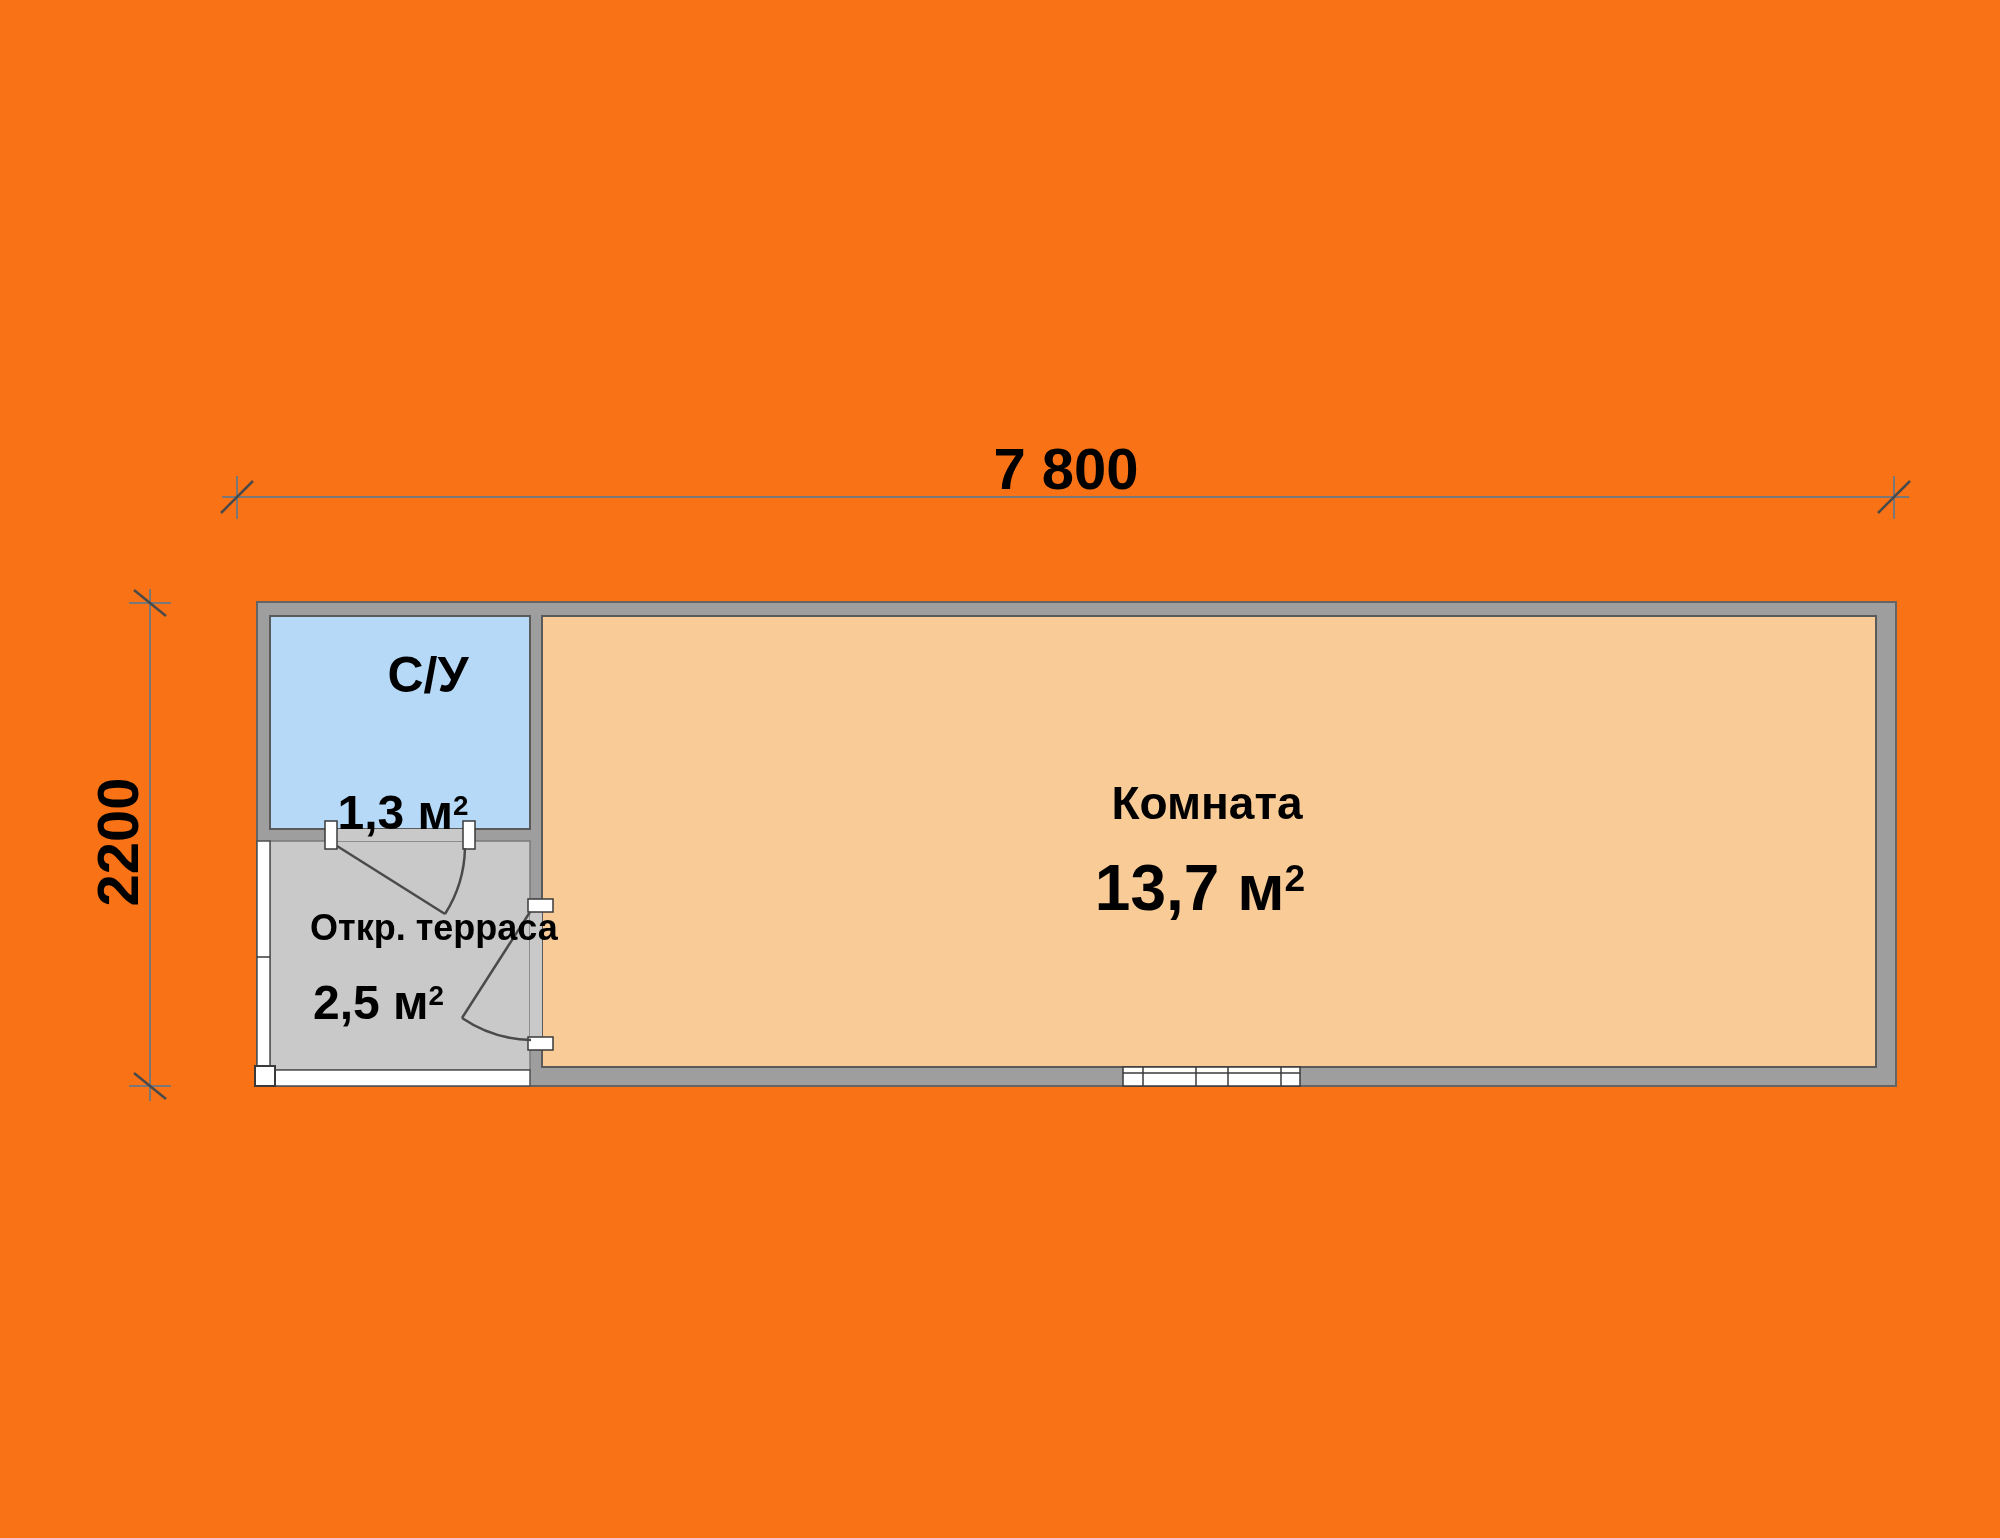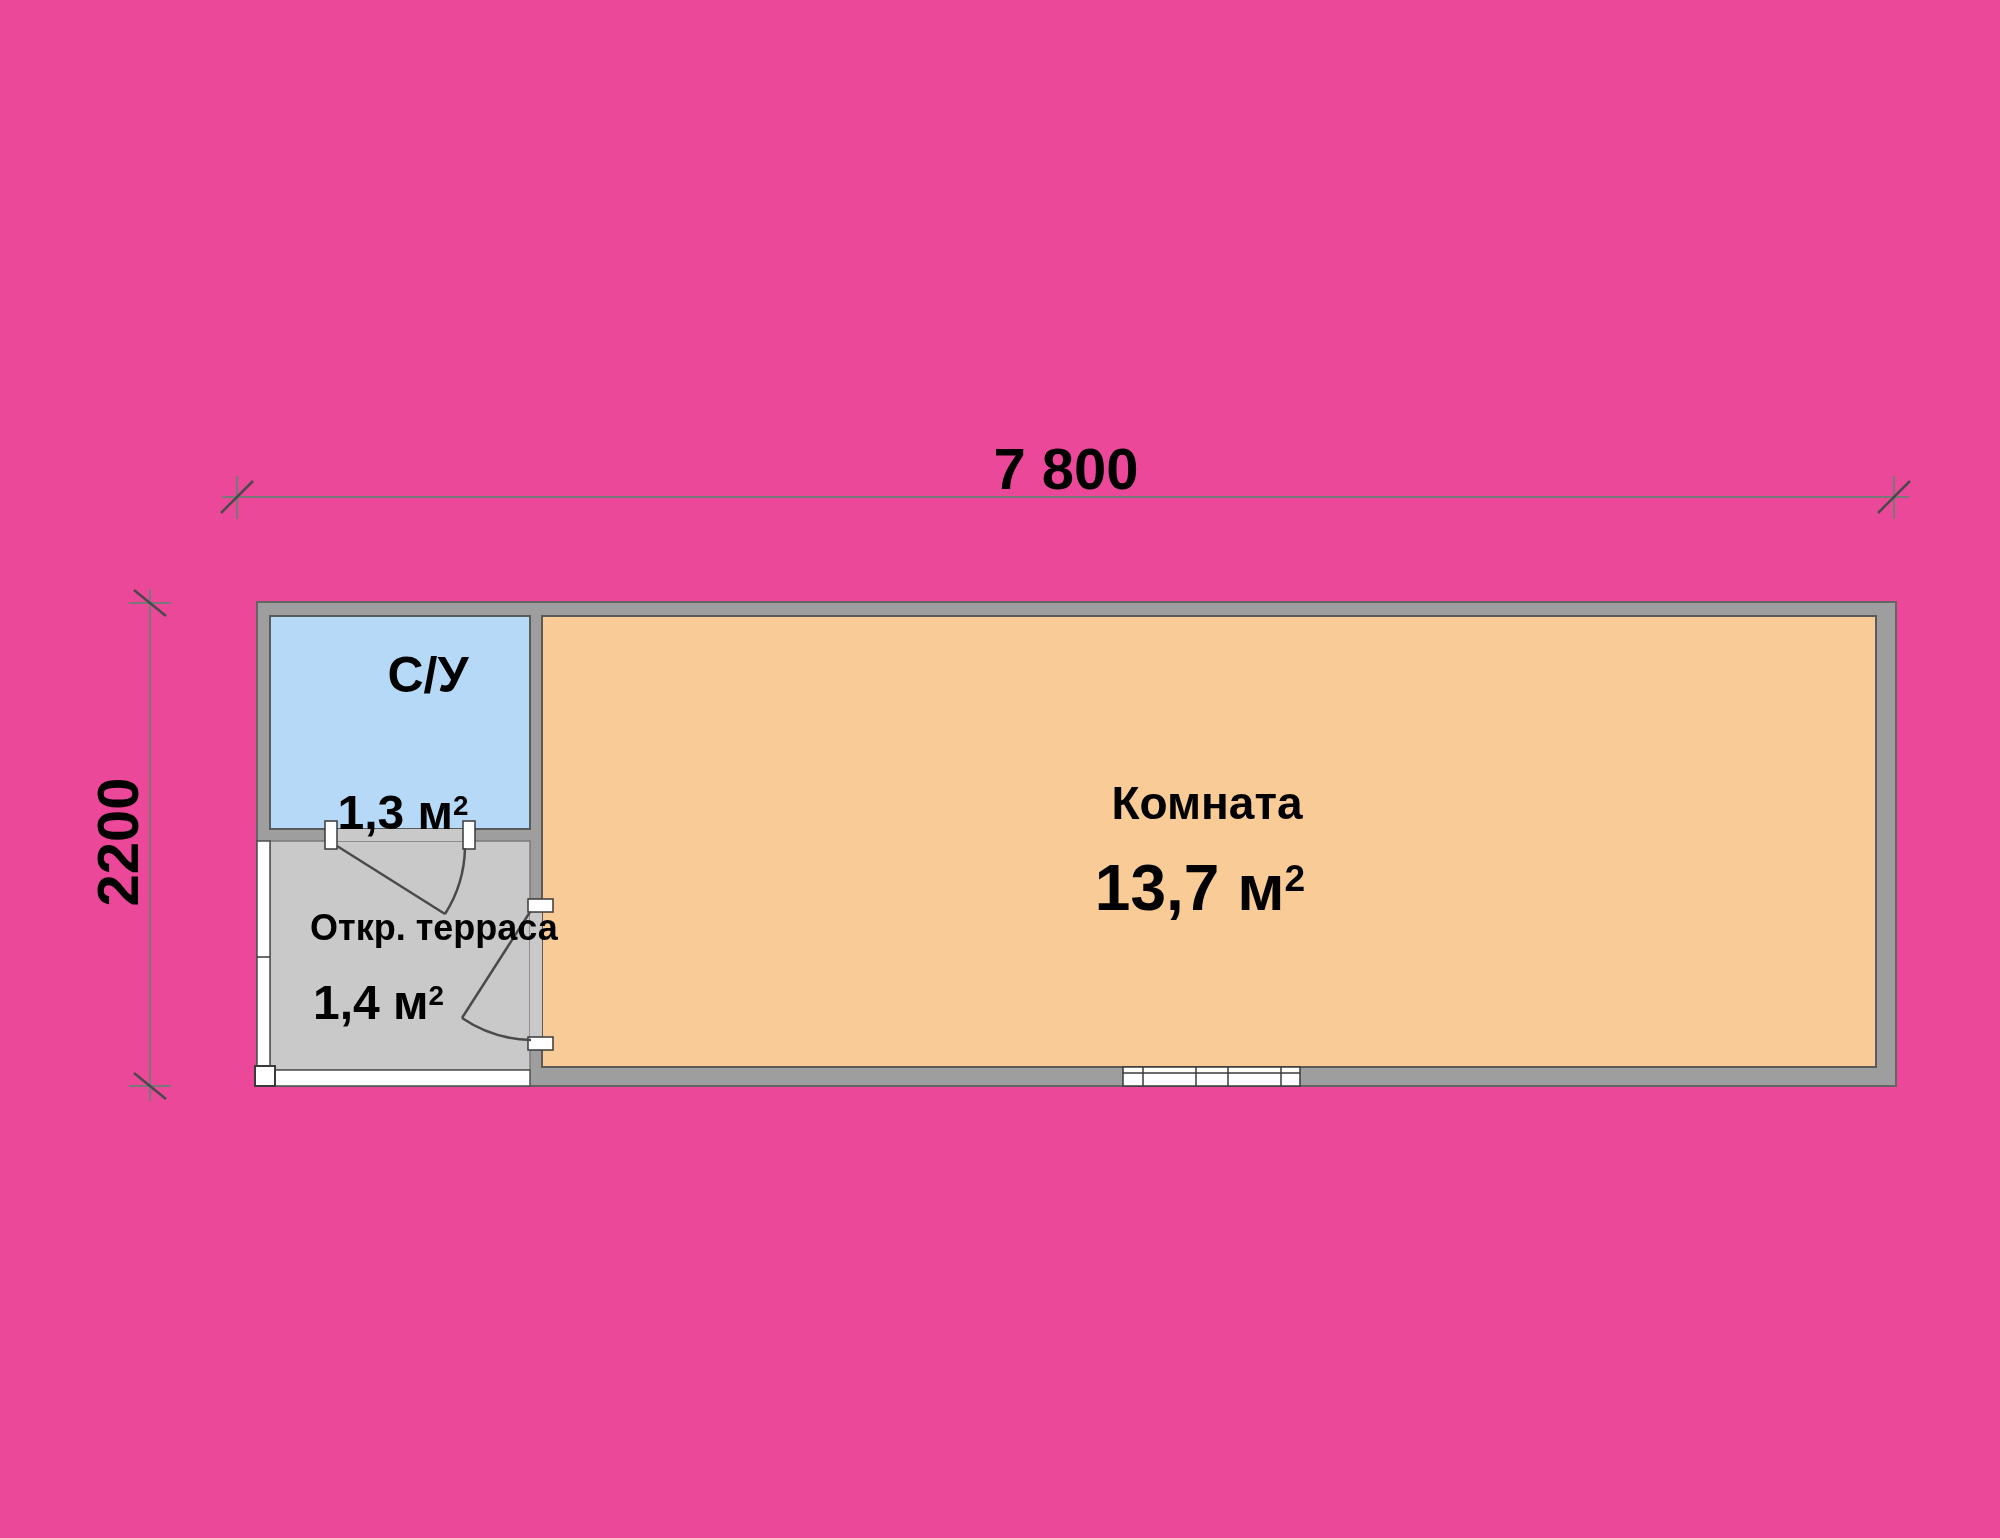--- a/index.html
+++ b/index.html
@@ -5,21 +5,21 @@
 <style>
   html, body {
     margin: 0;
     padding: 0;
     background: #ffffff;
   }
   .canvas {
     position: relative;
     width: 2000px;
     height: 1538px;
-    background: #ec4899;
+    background: #f97316;
     overflow: hidden;
     font-family: "Liberation Sans", sans-serif;
   }
   svg.plan {
     position: absolute;
     left: 0;
     top: 0;
   }
   
   .wall-outline   { stroke: #646464; stroke-width: 2; }
@@ -125,16 +125,16 @@
     <span>1,3 м</span><span class="sup">2</span>
   </div>
 
   <div class="label" style="left:1207px; top:803px; font-size:46px;">Комната</div>
   <div class="label" style="left:1200px; top:888px; font-size:64px;">
     <span>13,7 м</span><span class="sup">2</span>
   </div>
 
   <div class="label left-align" style="left:278px; top:928px; font-size:36px;">Откр. терраса</div>
   <div class="label left-align" style="left:281px; top:1003px; font-size:48px;">
-    <span>1,4 м</span><span class="sup">2</span>
+    <span>2,5 м</span><span class="sup">2</span>
   </div>
 
 </div>
 
 </body></html>

